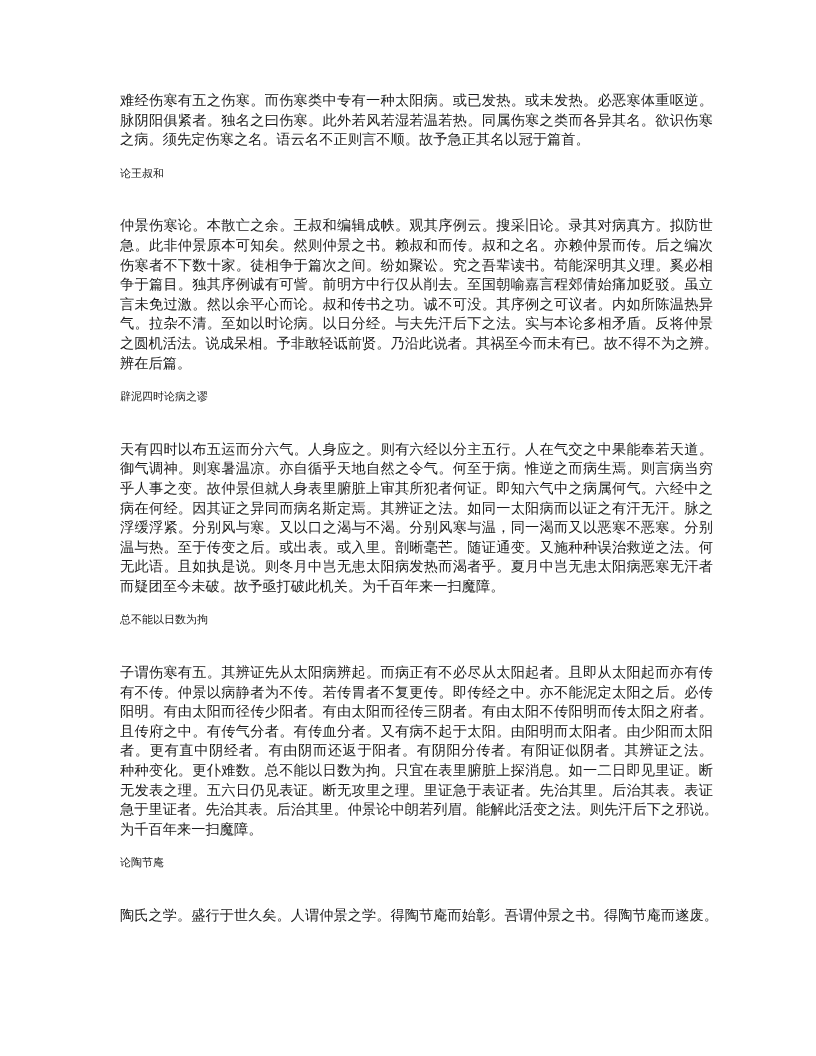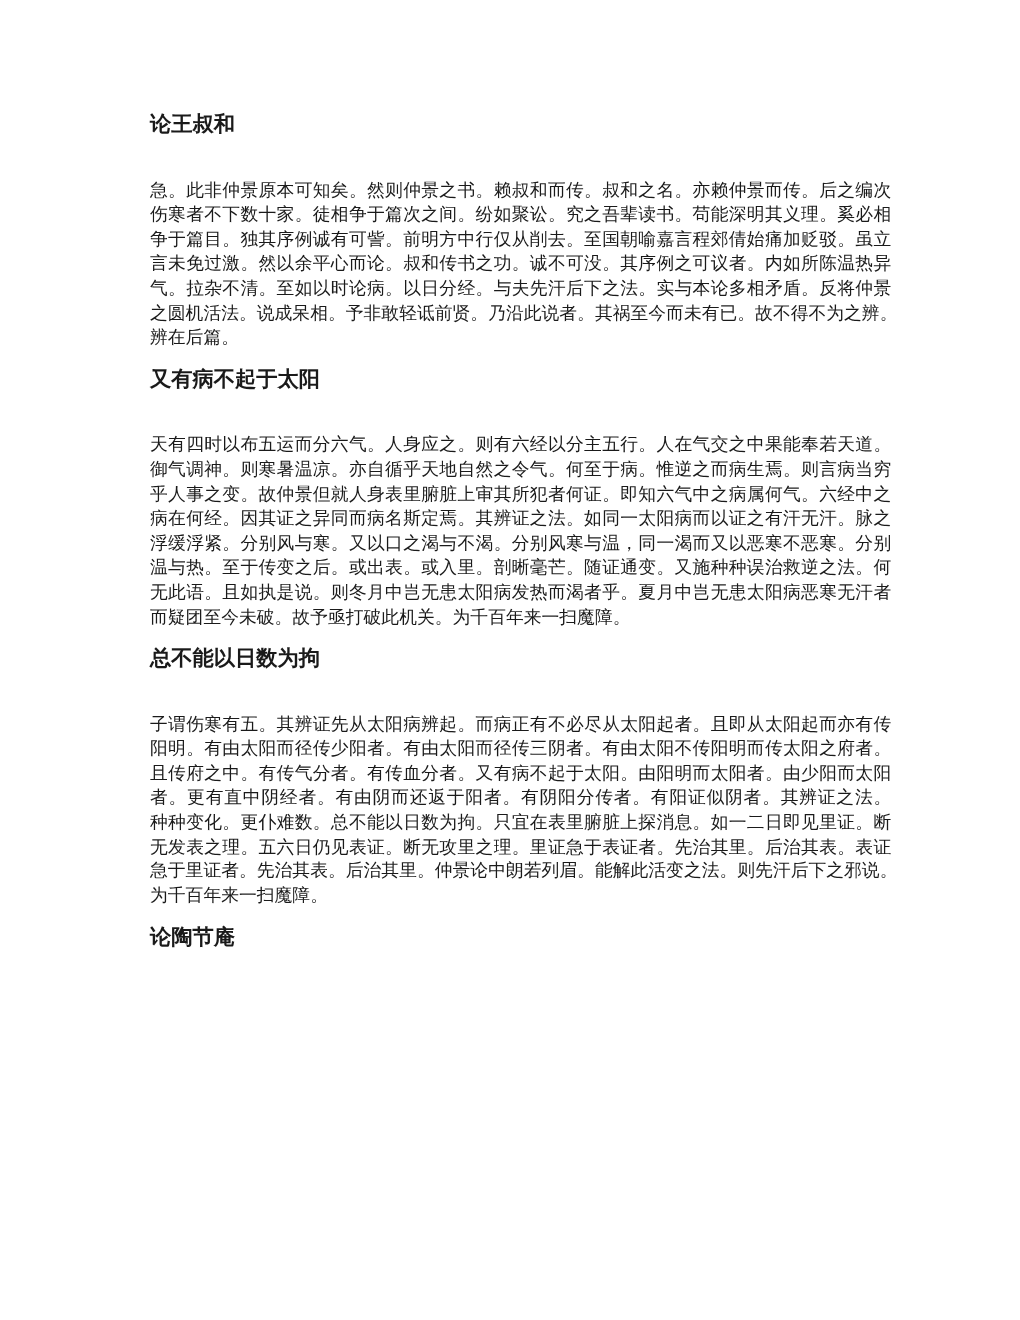--- a/index.html
+++ b/index.html
@@ -38,65 +38,75 @@
     height: 19.6px;
     white-space: nowrap;
     letter-spacing: 0.05px;
     text-align: justify;
     text-align-last: justify;
   }
   .line.last {
     text-align-last: left;
   }
   .heading {
-    font-size: 17px;
+    font-size: 11px;
     line-height: 19.6px;
     margin: 0 0 33px 0;
-    font-weight: bold;
+    font-weight: normal;
     white-space: nowrap;
   }
 </style>
 </head>
 <body>
 
 <div class="page">
   <div class="content">
 
+    <div class="para">
+      <span class="line">难经伤寒有五之伤寒。而伤寒类中专有一种太阳病。或已发热。或未发热。必恶寒体重呕逆。</span>
+      <span class="line">脉阴阳俱紧者。独名之曰伤寒。此外若风若湿若温若热。同属伤寒之类而各异其名。欲识伤寒</span>
+      <span class="line last">之病。须先定伤寒之名。语云名不正则言不顺。故予急正其名以冠于篇首。</span>
+    </div>
 
     <div class="heading">论王叔和</div>
     <div class="para">
+      <span class="line">仲景伤寒论。本散亡之余。王叔和编辑成帙。观其序例云。搜采旧论。录其对病真方。拟防世</span>
       <span class="line">急。此非仲景原本可知矣。然则仲景之书。赖叔和而传。叔和之名。亦赖仲景而传。后之编次</span>
       <span class="line">伤寒者不下数十家。徒相争于篇次之间。纷如聚讼。究之吾辈读书。苟能深明其义理。奚必相</span>
       <span class="line">争于篇目。独其序例诚有可訾。前明方中行仅从削去。至国朝喻嘉言程郊倩始痛加贬驳。虽立</span>
       <span class="line">言未免过激。然以余平心而论。叔和传书之功。诚不可没。其序例之可议者。内如所陈温热异</span>
       <span class="line">气。拉杂不清。至如以时论病。以日分经。与夫先汗后下之法。实与本论多相矛盾。反将仲景</span>
       <span class="line">之圆机活法。说成呆相。予非敢轻诋前贤。乃沿此说者。其祸至今而未有已。故不得不为之辨。</span>
       <span class="line last">辨在后篇。</span>
     </div>
 
-    <div class="heading">又有病不起于太阳</div>
+    <div class="heading">辟泥四时论病之谬</div>
     <div class="para">
       <span class="line">天有四时以布五运而分六气。人身应之。则有六经以分主五行。人在气交之中果能奉若天道。</span>
       <span class="line">御气调神。则寒暑温凉。亦自循乎天地自然之令气。何至于病。惟逆之而病生焉。则言病当穷</span>
       <span class="line">乎人事之变。故仲景但就人身表里腑脏上审其所犯者何证。即知六气中之病属何气。六经中之</span>
       <span class="line">病在何经。因其证之异同而病名斯定焉。其辨证之法。如同一太阳病而以证之有汗无汗。脉之</span>
       <span class="line">浮缓浮紧。分别风与寒。又以口之渴与不渴。分别风寒与温，同一渴而又以恶寒不恶寒。分别</span>
       <span class="line">温与热。至于传变之后。或出表。或入里。剖晰毫芒。随证通变。又施种种误治救逆之法。何</span>
       <span class="line">无此语。且如执是说。则冬月中岂无患太阳病发热而渴者乎。夏月中岂无患太阳病恶寒无汗者</span>
       <span class="line last">而疑团至今未破。故予亟打破此机关。为千百年来一扫魔障。</span>
     </div>
 
     <div class="heading">总不能以日数为拘</div>
     <div class="para">
       <span class="line">子谓伤寒有五。其辨证先从太阳病辨起。而病正有不必尽从太阳起者。且即从太阳起而亦有传</span>
+      <span class="line">有不传。仲景以病静者为不传。若传胃者不复更传。即传经之中。亦不能泥定太阳之后。必传</span>
       <span class="line">阳明。有由太阳而径传少阳者。有由太阳而径传三阴者。有由太阳不传阳明而传太阳之府者。</span>
       <span class="line">且传府之中。有传气分者。有传血分者。又有病不起于太阳。由阳明而太阳者。由少阳而太阳</span>
       <span class="line">者。更有直中阴经者。有由阴而还返于阳者。有阴阳分传者。有阳证似阴者。其辨证之法。</span>
       <span class="line">种种变化。更仆难数。总不能以日数为拘。只宜在表里腑脏上探消息。如一二日即见里证。断</span>
       <span class="line">无发表之理。五六日仍见表证。断无攻里之理。里证急于表证者。先治其里。后治其表。表证</span>
       <span class="line">急于里证者。先治其表。后治其里。仲景论中朗若列眉。能解此活变之法。则先汗后下之邪说。</span>
       <span class="line last">为千百年来一扫魔障。</span>
     </div>
 
     <div class="heading">论陶节庵</div>
+    <div class="para">
+      <span class="line">陶氏之学。盛行于世久矣。人谓仲景之学。得陶节庵而始彰。吾谓仲景之书。得陶节庵而遂废。</span>
+    </div>
 
   </div>
 </div>
 
 </body></html>

